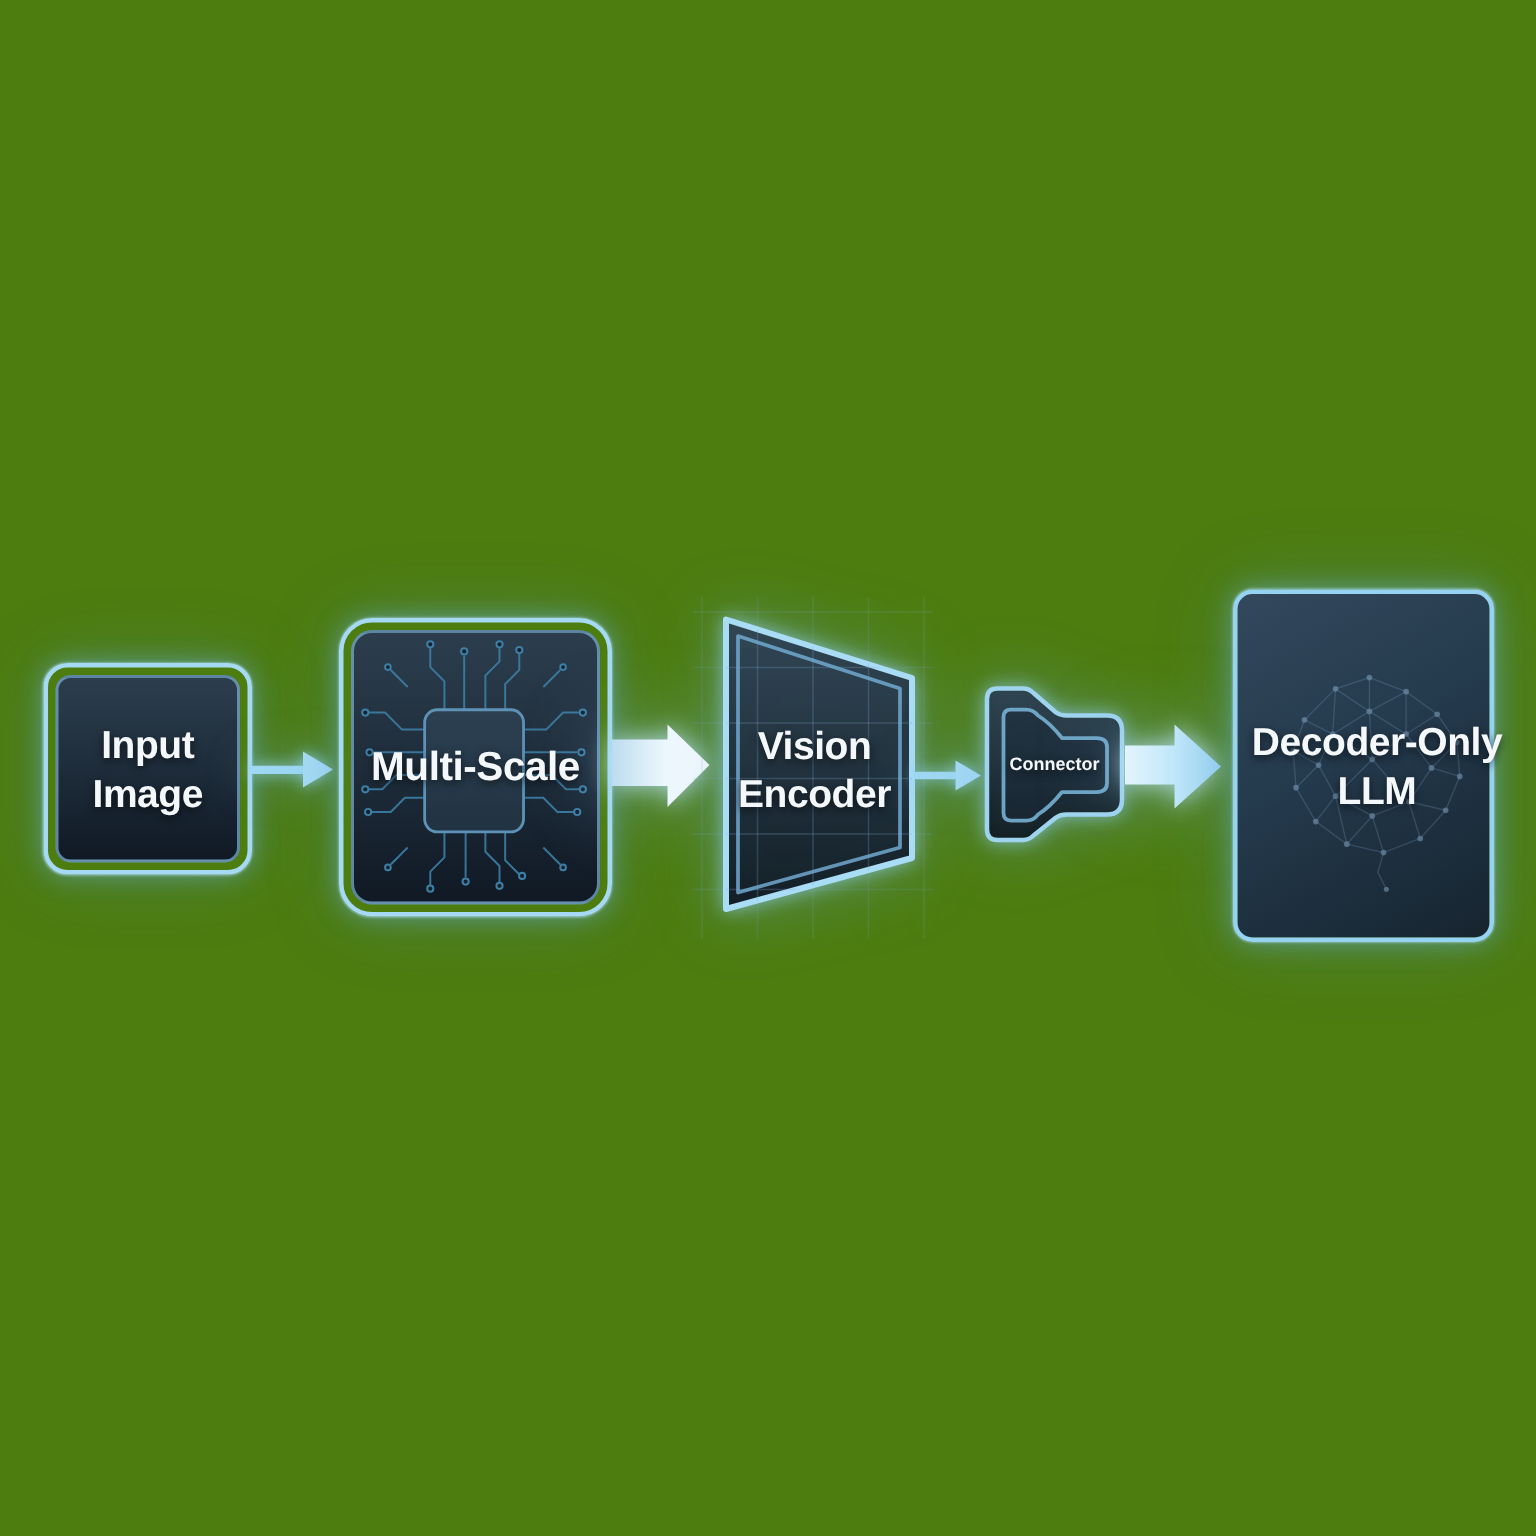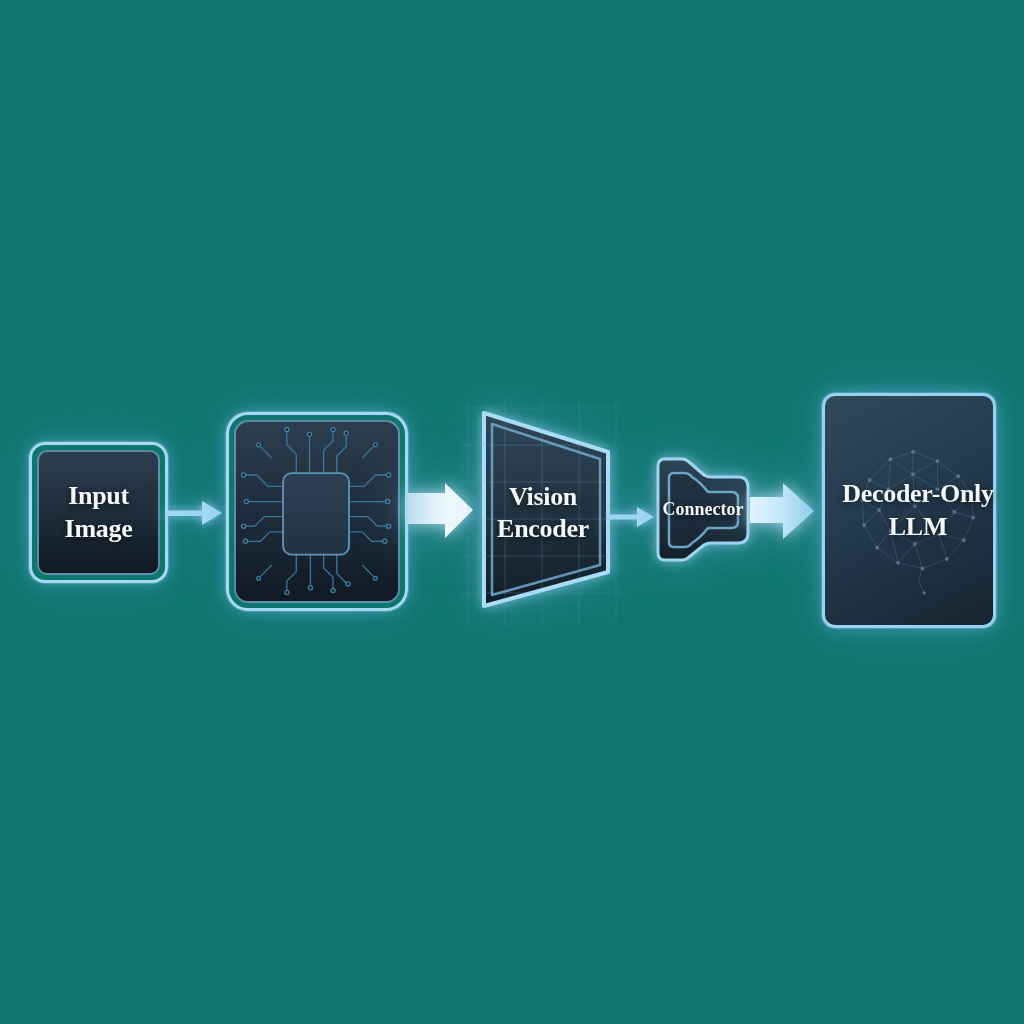--- a/index.html
+++ b/index.html
@@ -1,34 +1,34 @@
 <!DOCTYPE html>
 <html><head>
 <meta charset="utf-8">
 <style>
   html,body{margin:0;padding:0;background:#14171c;}
-  .stage{position:relative;width:1024px;height:1024px;background:#0f766e;overflow:hidden;
-         font-family:Liberation Serif, serif;}
+  .stage{position:relative;width:1024px;height:1024px;background:#4d7c0f;overflow:hidden;
+         font-family:Liberation Sans, sans-serif;}
   .abs{position:absolute;}
   
   .panel-outer{position:absolute;border:3px solid #a6daf4;border-radius:16px;padding:5px;
     box-sizing:border-box;
     box-shadow:0 0 2px rgba(190,230,250,.9),0 0 16px rgba(110,185,235,.5),0 0 48px rgba(80,150,210,.28);}
   .panel-inner{position:relative;width:100%;height:100%;box-sizing:border-box;
     border:2px solid rgba(125,180,215,.7);border-radius:10px;overflow:hidden;
     background:linear-gradient(180deg,#2c3e4e 0%,#1d2b39 55%,#101924 100%);}
   .r22{border-radius:22px;} .r14{border-radius:14px;}
   .llm-box{position:absolute;border:3px solid #96d2f1;border-radius:13px;box-sizing:border-box;
     background:linear-gradient(150deg,#33485c 0%,#243a4d 45%,#16242f 100%);overflow:hidden;
     box-shadow:0 0 2px rgba(190,230,250,.9),0 0 18px rgba(110,185,235,.5),0 0 52px rgba(80,150,210,.28);}
   
   .label{position:absolute;display:flex;flex-direction:column;align-items:center;justify-content:center;
     color:#f4f8fb;font-weight:700;text-align:center;line-height:1.24;
     text-shadow:0 2px 6px rgba(0,0,0,.6);z-index:5;letter-spacing:-.3px;}
-  .fs26{font-size:26px;} .fs27{font-size:27px;} .fs18{font-size:18px;letter-spacing:0;}
+  .fs26{font-size:26px;} .fs27{font-size:27px;} .fs18{font-size:12px;letter-spacing:0;}
   .svgfill{position:absolute;left:0;top:0;width:100%;height:100%;}
   .arrow-thin{filter:drop-shadow(0 0 5px rgba(150,215,250,.9)) drop-shadow(0 0 14px rgba(110,180,235,.5));}
   .arrow-big{filter:drop-shadow(0 0 8px rgba(190,230,252,.85)) drop-shadow(0 0 26px rgba(130,195,240,.5));}
   .shape-glow{filter:drop-shadow(0 0 6px rgba(150,210,245,.7)) drop-shadow(0 0 22px rgba(100,170,225,.4));}
 </style>
 </head>
 <body>
 
 <div class="stage">
 
@@ -90,20 +90,21 @@
           <circle cx="24" cy="24" r="2"></circle>
             <circle cx="148" cy="24" r="2"></circle>
           <circle cx="24" cy="165" r="2"></circle>
             <circle cx="148" cy="165" r="2"></circle>
         </g>
         <rect x="50" y="54" width="70" height="86" rx="9" fill="rgba(90,130,160,0.16)" stroke="#5d92b6" stroke-width="2"></rect>
       </svg>
     </div>
   </div>
   <div class="label fs27" style="left:226px;top:412px;width:182px;height:199px;">
+    <div>Multi-Scale</div>
   </div>
 
   <svg class="abs arrow-big" style="left:406px;top:482px;" width="70" height="58" viewBox="0 0 70 58">
     <defs>
       <linearGradient id="gA2" x1="0" y1="0" x2="1" y2="0">
         <stop offset="0" stop-color="#bcdcee"></stop>
           <stop offset="0.55" stop-color="#eef8fe"></stop>
         <stop offset="1" stop-color="#ffffff"></stop>
       </linearGradient>
     </defs>

